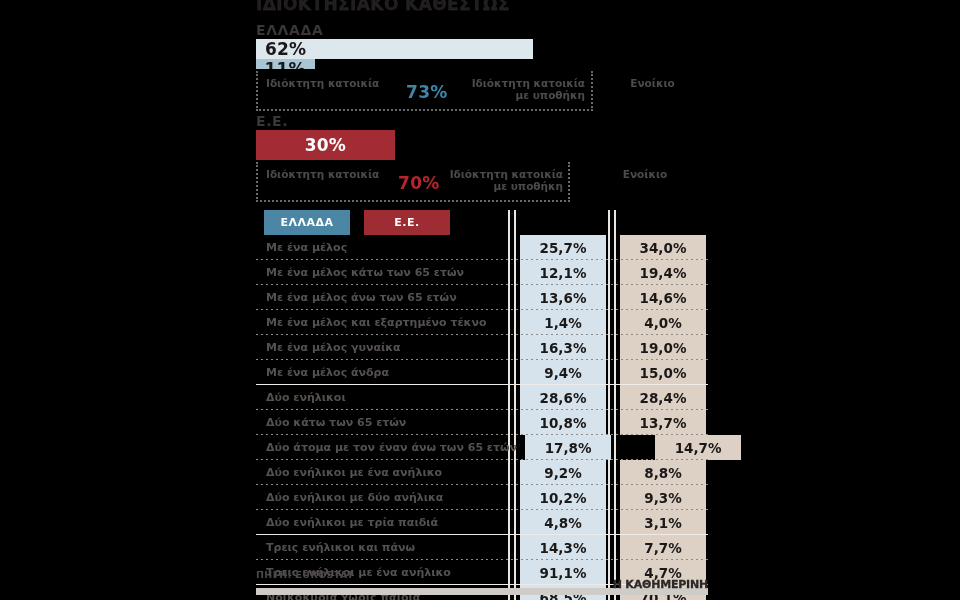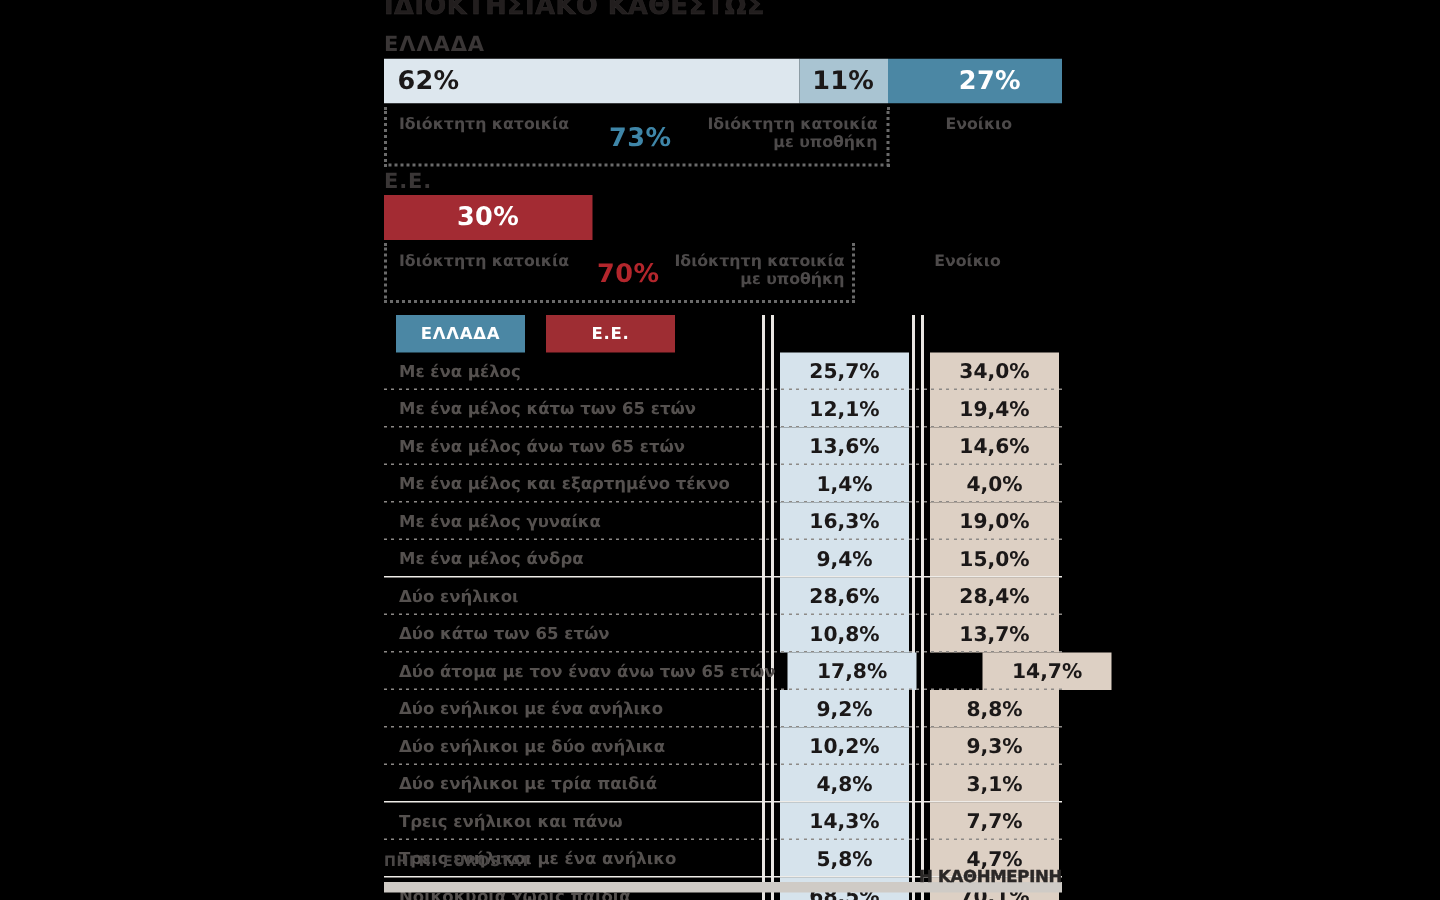--- a/index.html
+++ b/index.html
@@ -25,21 +25,21 @@
     position:absolute;left:256px;
     font-size:14px;font-weight:bold;letter-spacing:.6px;
     color:#3a3636;
   }
   #gr-sub{top:22px;}
   #eu-sub{top:113px;}
 
   
   .bar{
     position:absolute;left:256px;width:452px;height:30px;
-    display:flex;overflow:hidden;
+    display:flex;overflow:hidden;flex-direction:column;
   }
   #gr-bar{top:39px;}
   #eu-bar{top:130px;}
   .seg{
     height:100%;
     display:flex;align-items:center;
     box-sizing:border-box;
     font-size:17px;font-weight:bold;
     letter-spacing:.2px;
   }
@@ -284,21 +284,21 @@
         <div class="lbl" style="flex: 0 0 256px;">Τρεις ενήλικοι και πάνω</div>
         <div class="gap" style="flex: 0 0 8px;"></div>
         <div class="c1" style="flex: 0 0 86px; background: rgb(214, 227, 236);">14,3%</div>
         <div class="mid" style="flex: 0 0 14px;"></div>
         <div class="c2" style="flex: 0 0 86px; background: rgb(221, 208, 196);">7,7%</div>
         <div class="sep-dot"></div>
       </div>
       <div class="trow ">
         <div class="lbl" style="flex: 0 0 256px;">Τρεις ενήλικοι με ένα ανήλικο</div>
         <div class="gap" style="flex: 0 0 8px;"></div>
-        <div class="c1" style="flex: 0 0 86px; background: rgb(214, 227, 236);">5,8%</div>
+        <div class="c1" style="flex: 0 0 86px; background: rgb(214, 227, 236);">91,1%</div>
         <div class="mid" style="flex: 0 0 14px;"></div>
         <div class="c2" style="flex: 0 0 86px; background: rgb(221, 208, 196);">4,7%</div>
         <div class="sep-solid"></div>
       </div>
       <div class="trow ">
         <div class="lbl" style="flex: 0 0 256px;">Νοικοκυριά χωρίς παιδιά</div>
         <div class="gap" style="flex: 0 0 8px;"></div>
         <div class="c1" style="flex: 0 0 86px; background: rgb(214, 227, 236);">68,5%</div>
         <div class="mid" style="flex: 0 0 14px;"></div>
         <div class="c2" style="flex: 0 0 86px; background: rgb(221, 208, 196);">70,1%</div>

